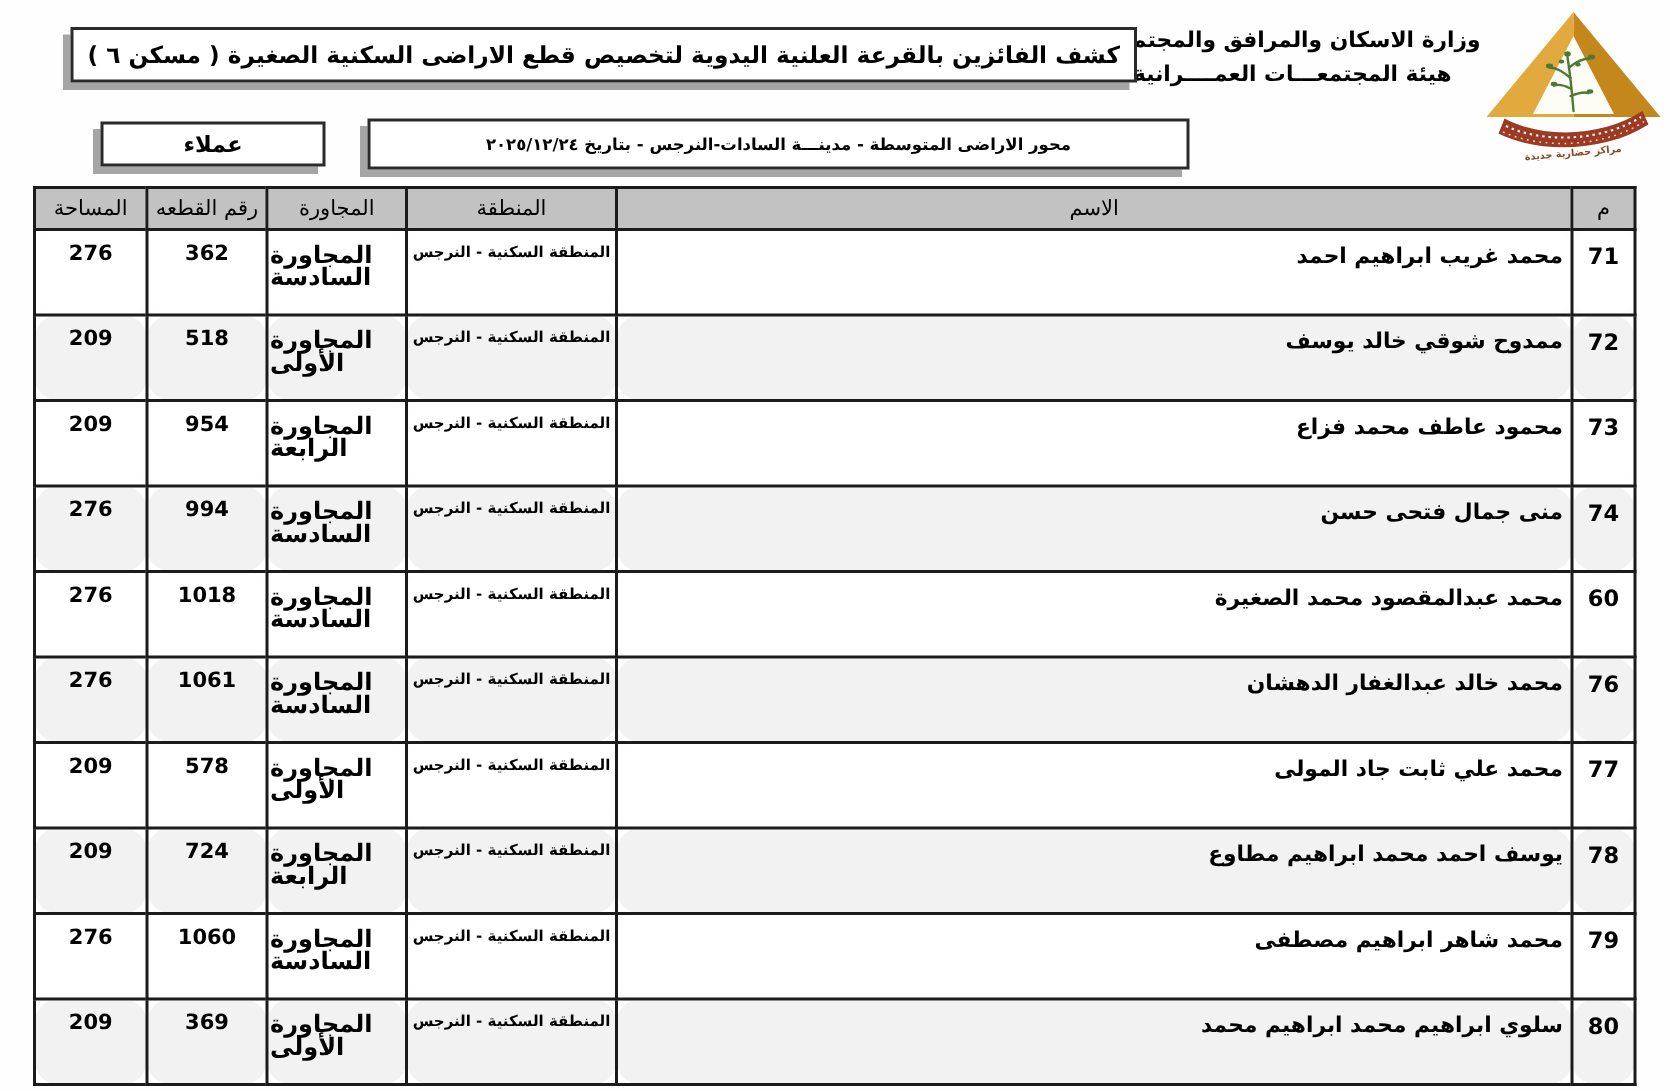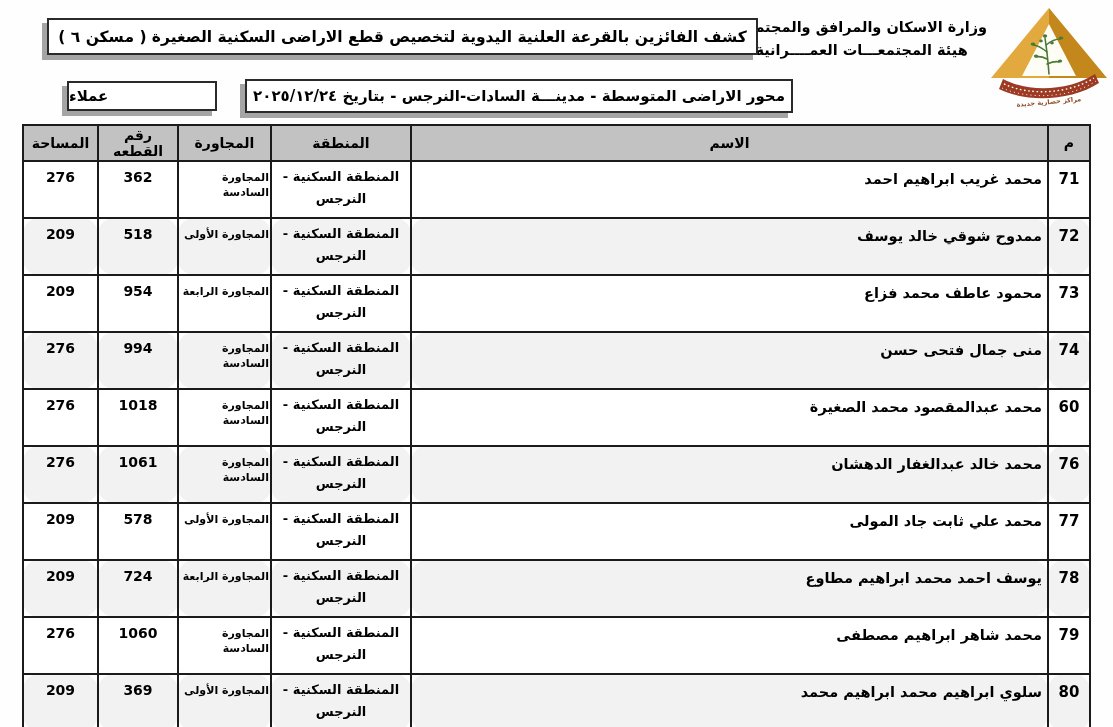--- a/index.html
+++ b/index.html
@@ -16,43 +16,43 @@
   .title-box{
     position:absolute;left:47px;top:18px;width:707px;height:33px;
     border:2px solid #2a2a2a;background:#fff;box-shadow:-5px 5px 0 0 #a5a5a5;
     display:flex;align-items:center;justify-content:center;
     direction:rtl;font-weight:bold;font-size:15.5px;color:#000;white-space:nowrap;
   }
   .subtitle-box{
     position:absolute;left:245px;top:79px;width:544px;height:30px;
     border:2px solid #2a2a2a;background:#fff;box-shadow:-5px 5px 0 0 #a5a5a5;
     display:flex;align-items:center;justify-content:center;
-    direction:rtl;font-weight:bold;font-size:15px;color:#000;white-space:nowrap;
+    direction:rtl;font-weight:bold;font-size:11px;color:#000;white-space:nowrap;
   }
   .clients-box{
     position:absolute;left:67px;top:81px;width:146px;height:26px;
     border:2px solid #2a2a2a;background:#fff;box-shadow:-5px 5px 0 0 #a5a5a5;
-    display:flex;align-items:center;justify-content:flex-end;
+    display:flex;align-items:center;justify-content:center;
     direction:rtl;font-weight:bold;font-size:15px;color:#000;
   }
 
   
   .table-wrap{position:absolute;left:22px;top:124px;}
   table{border-collapse:collapse;direction:rtl;table-layout:fixed;width:1067px;}
   th,td{border:2px solid #1b1b1b;overflow:hidden;}
   thead th{
-    background:#c2c2c2;height:24px;font-size:14px;font-weight:bold;
+    background:#c2c2c2;height:24px;font-size:14px;font-weight:normal;
     text-align:center;padding:1px 1px;color:#000;
   }
   tbody td{height:46px;vertical-align:top;font-weight:bold;color:#000;background:#fff;border-radius:16px;}
   tr.alt td{background:#f2f2f2;}
   td.c-serial{font-size:15px;text-align:center;padding-top:8px;}
   td.c-name{text-align:right;padding:9px 5px 0 2px;font-size:14.5px;}
-  td.c-zone{text-align:center;font-size:13px;line-height:22px;padding-top:4px;}
-  td.c-adj{text-align:right;font-size:11px;line-height:15px;padding-top:8px;}
+  td.c-zone{text-align:center;font-size:10px;line-height:22px;padding-top:4px;}
+  td.c-adj{text-align:left;font-size:16px;line-height:15px;padding-top:8px;}
   td.c-plot,td.c-area{text-align:center;font-size:14px;padding-top:7px;}
 </style>
 </head>
 <body>
 
 <div class="page">
 
   <div class="ministry-block">
     <div>وزارة الاسكان والمرافق والمجتمعات العمرانية</div>
     <div>هيئة المجتمعـــات العمــــرانية الجــــديدة</div>

